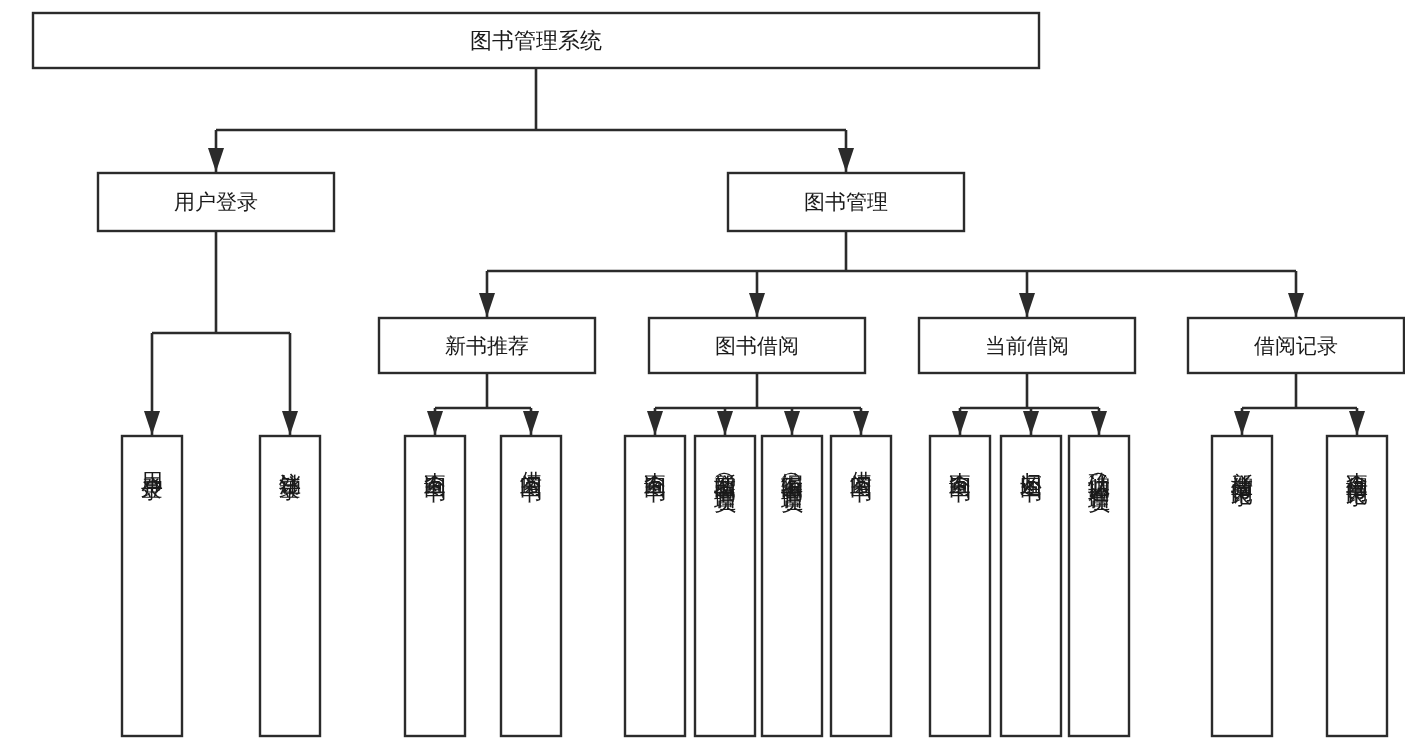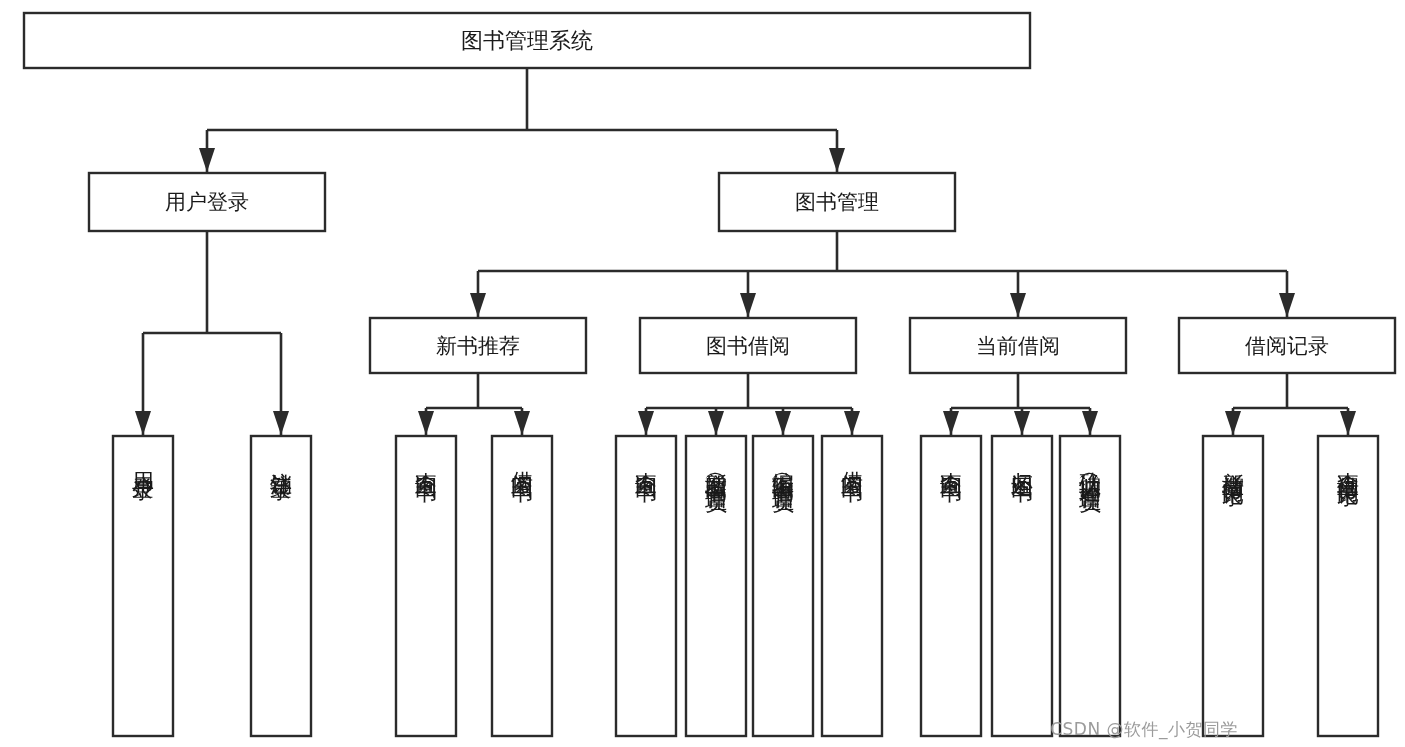--- a/index.html
+++ b/index.html
@@ -10,21 +10,21 @@
   }
   body {
     width: 1405px;
     height: 747px;
     position: relative;
     overflow: hidden;
     font-family: "DejaVu Sans", "Liberation Sans", sans-serif;
   }
   #diagram-root {
     position: absolute;
-    left: 8px;
+    left: 17px;
     top: 0;
     width: 1242px;
     height: 747px;
   }
   svg.flowchart {
     display: block;
     width: 1405px;
     height: 747px;
     background: #ffffff;
   }
@@ -208,14 +208,13 @@
       <div class="vtext-wrap" style="left: 1052px; top: 454px; width: 60px; height: 282px;">
         <span class="vtext">确认归还（管理员）</span>
       </div>
       <div class="vtext-wrap" style="left: 1195px; top: 454px; width: 60px; height: 282px;">
         <span class="vtext">新增借阅记录</span>
       </div>
       <div class="vtext-wrap" style="left: 1310px; top: 454px; width: 60px; height: 282px;">
         <span class="vtext">查询借阅记录</span>
       </div>
     </div>
-  <div class="watermark">CSDN @软件_小贺同学</div>
 </div>
 
 </body></html>

